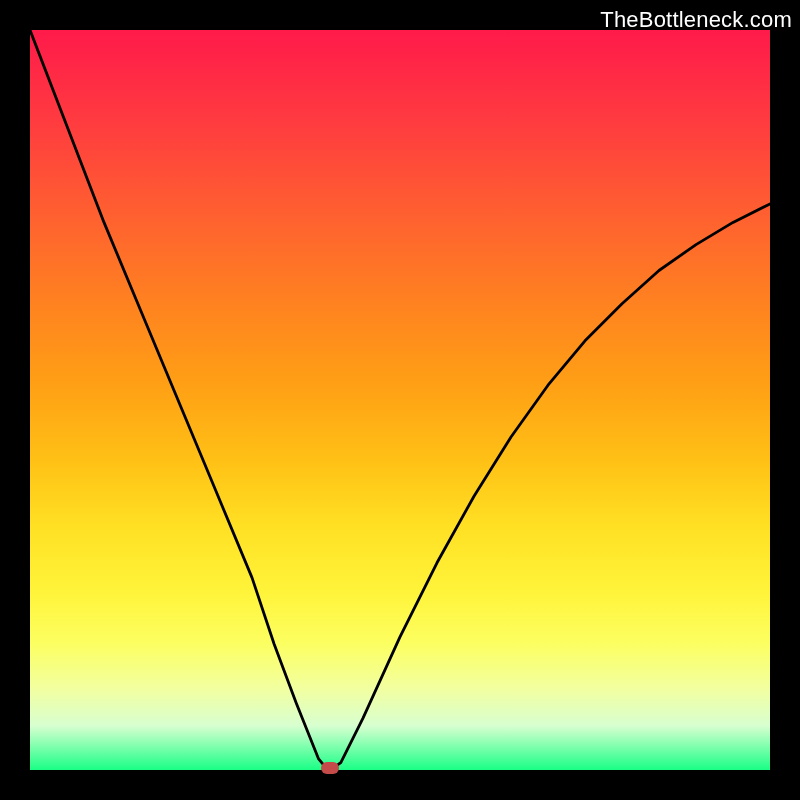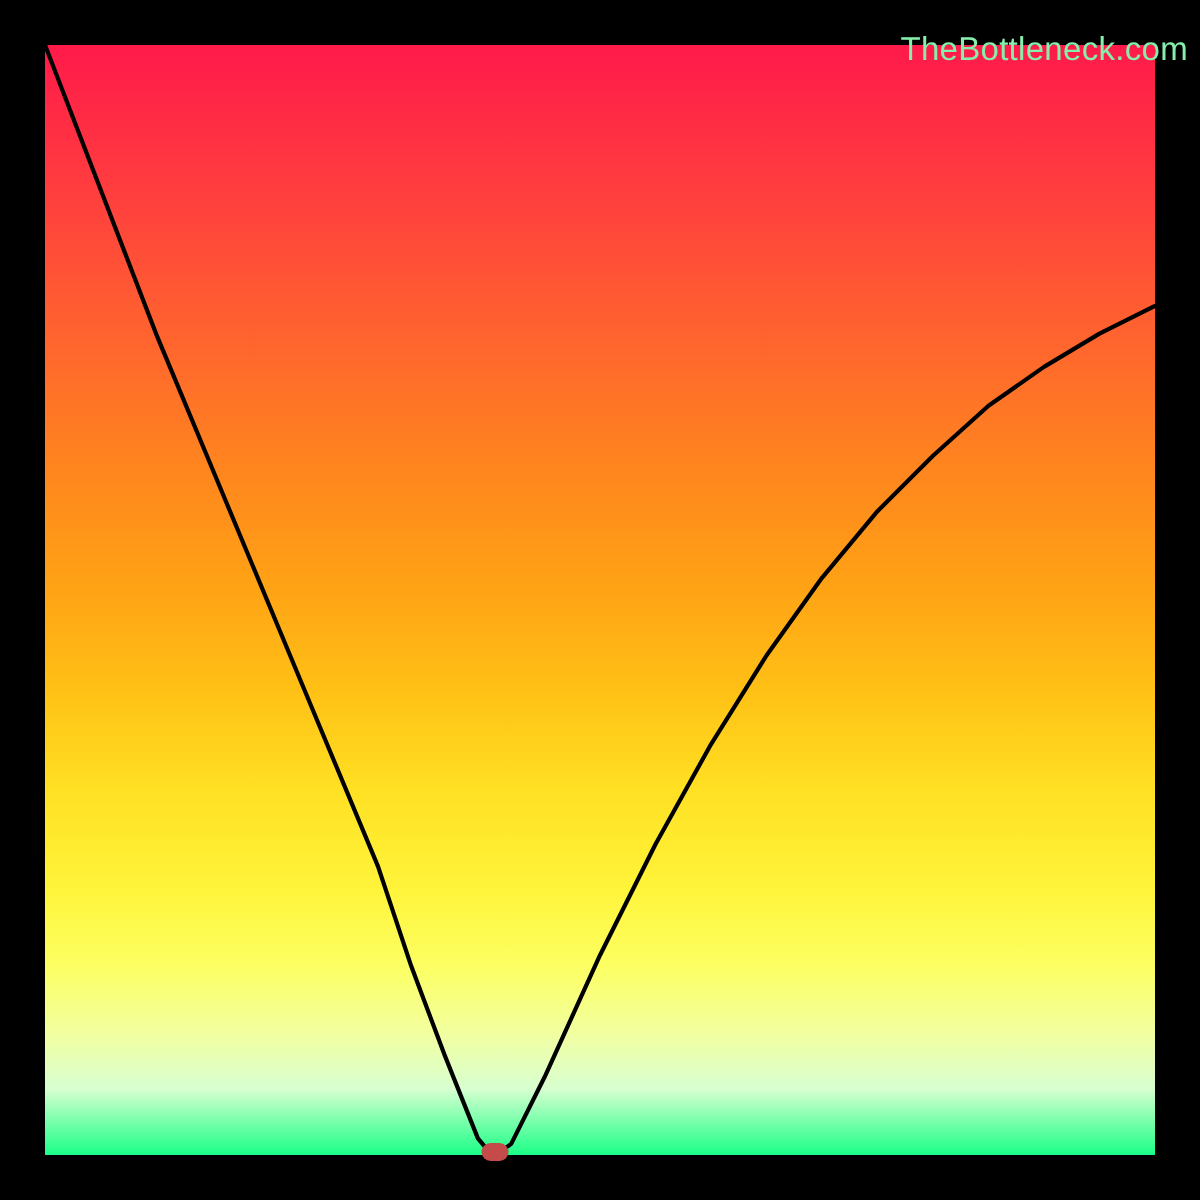--- a/index.html
+++ b/index.html
@@ -33,23 +33,23 @@
       #ffe023 67%,
       #fff43a 76%,
       #fcff62 83%,
       #f2ffa0 89%,
       #d8ffd0 94%,
       #1aff86 100%
     );
   }
   .watermark {
     position: absolute;
-    top: 20px;
+    top: 7px;
     right: 8px;
-    color: #86efac;
+    color: #ffffff;
     font-size: 22px;
     font-weight: 500;
     letter-spacing: 0.2px;
   }
   svg.curve {
     position: absolute;
     left: 0;
     top: 0;
     width: 740px;
     height: 740px;

